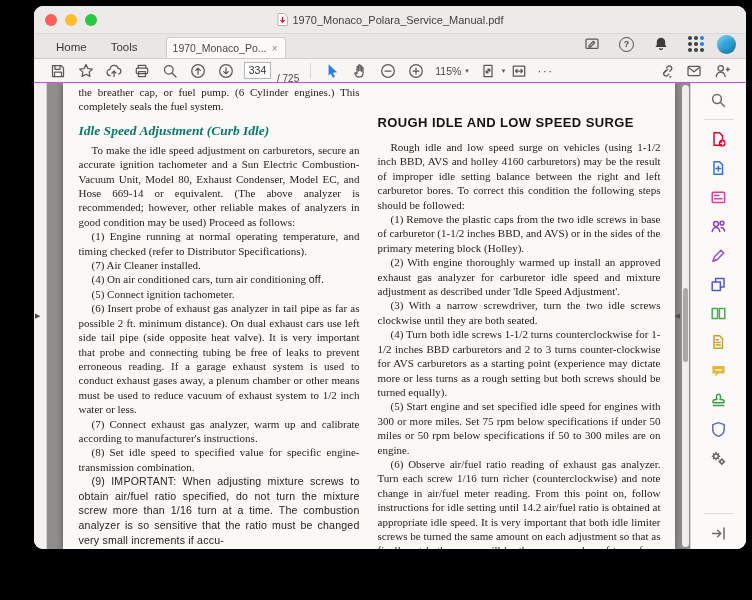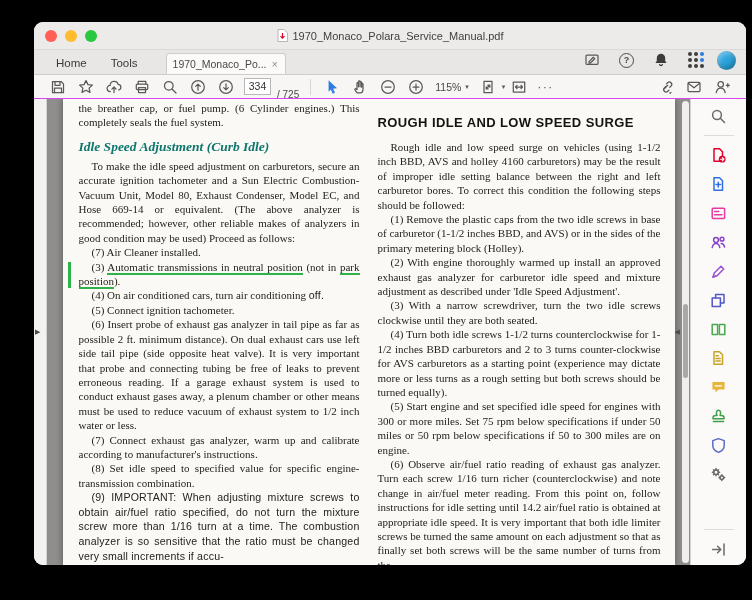--- a/index.html
+++ b/index.html
@@ -1,21 +1,21 @@
 <!DOCTYPE html>
 <html><head>
 <meta charset="utf-8">
 <style>
   * { box-sizing: border-box; margin: 0; padding: 0; }
   html,body { width:752px; height:600px; background:#000; overflow:hidden;
               font-family:"Liberation Sans", sans-serif; }
   .screen { position:relative; width:752px; height:600px; background:#000; }
 
   
-  .window { position:absolute; left:34px; top:22px; width:712px; height:543px;
+  .window { position:absolute; left:34px; top:6px; width:712px; height:543px;
             border-radius:9px; overflow:hidden; background:#f7f6f5;
             box-shadow:0 14px 44px rgba(0,0,0,.6); }
 
   
   .titlebar { height:28px; background:#edebe9; border-bottom:1px solid #dbd9d7;
               display:flex; align-items:center; position:relative; }
   .traffic { position:absolute; left:11px; display:flex; gap:8px; }
   .tl { width:12px; height:12px; border-radius:50%; display:inline-block; }
   .title-center { margin:0 auto; display:flex; align-items:center; gap:5px;
                   font-size:11px; color:#403f3d; }
@@ -69,21 +69,21 @@
 
   .col { width:50%; }
   .col-left  { padding:2px 9px 0 16px; position:relative; }
   .col-right { padding:2px 14px 0 9px; }
   .body  { font-family:"Liberation Serif", serif; font-size:11px; line-height:14.4px;
            text-align:justify; color:#26231f; }
   .ind   { text-indent:13px; }
   .lhead { font-family:"Liberation Serif", serif; font-style:italic; font-weight:bold;
            font-size:13.5px; line-height:16px; color:#0f766e; margin:9px 0 4px; }
   .rhead { font-weight:bold; font-size:13px; line-height:16px; letter-spacing:.4px;
-           color:#151310; margin:14px 0 9px; }
+           color:#151310; margin:30px 0 9px; }
   .gothic { font-family:"Liberation Sans", sans-serif; font-weight:normal;
             font-size:10.6px; letter-spacing:.2px; }
   .item3 { position:relative; }
   .gund { border-bottom:2px solid; }
   .chbar { position:absolute; left:-11px; top:2px; height:26px; width:3px; }
 
   
   .scroll-track { position:absolute; right:1px; top:2px; bottom:2px; width:7px;
                   background:#f0efee; border-radius:4px; }
   .scroll-thumb { position:absolute; left:1px; right:1px; top:44%; height:74px;
@@ -277,24 +277,22 @@
         <span class="strip-arrow">▶</span>
       </div>
 
       <div class="doc-area">
         <div class="page">
 
           <div class="col col-left">
             <p class="body">the breather cap, or fuel pump. (6 Cylinder engines.) This completely seals the fuel system.</p>
             <h3 class="lhead">Idle Speed Adjustment (Curb Idle)</h3>
             <p class="body ind">To make the idle speed adjustment on carburetors, secure an accurate ignition tachometer and a Sun Electric Combustion-Vacuum Unit, Model 80, Exhaust Condenser, Model EC, and Hose 669-14 or equivalent. (The above analyzer is recommended; however, other reliable makes of analyzers in good condition may be used) Proceed as follows:</p>
+            <p class="body ind">(1) Engine running at normal operating temperature, and timing checked (refer to Distributor Specifications).</p>
             <p class="body ind">(7) Air Cleaner installed.</p>
-            <p class="body ind item3">
-              <span class="chbar" style="background: rgb(46, 178, 74);"></span><span>(3) </span><span class="gund" style="border-bottom-color: rgb(46, 178, 74);">Automatic transmissions in neutral position</span><span> (not in </span><span class="gund" style="border-bottom-color: rgb(46, 178, 74);">park position</span><span>).</span>
-            </p>
             <p class="body ind"><span>(4) On air conditioned cars, turn air conditioning </span><span class="gothic">off.</span></p>
             <p class="body ind">(5) Connect ignition tachometer.</p>
             <p class="body ind">(6) Insert probe of exhaust gas analyzer in tail pipe as far as possible 2 ft. minimum distance). On dual exhaust cars use left side tail pipe (side opposite heat valve). It is very important that probe and connecting tubing be free of leaks to prevent erroneous reading. If a garage exhaust system is used to conduct exhaust gases away, a plenum chamber or other means must be used to reduce vacuum of exhaust system to 1/2 inch water or less.</p>
             <p class="body ind">(7) Connect exhaust gas analyzer, warm up and calibrate according to manufacturer's instructions.</p>
             <p class="body ind">(8) Set idle speed to specified value for specific engine-transmission combination.</p>
             <p class="body ind gothic" style="line-height:14.6px;">(9) IMPORTANT: When adjusting mixture screws to obtain air/fuel ratio specified, do not turn the mixture screw more than 1/16 turn at a time. The combustion analyzer is so sensitive that the ratio must be changed very small increments if accu-</p>
 
           </div>
 
           <div class="col col-right">

